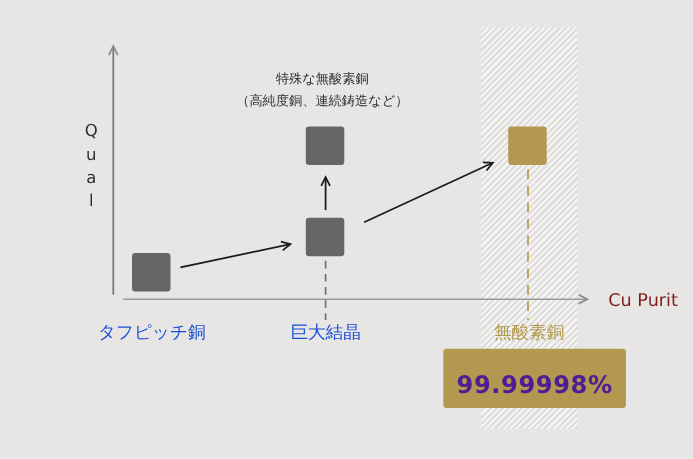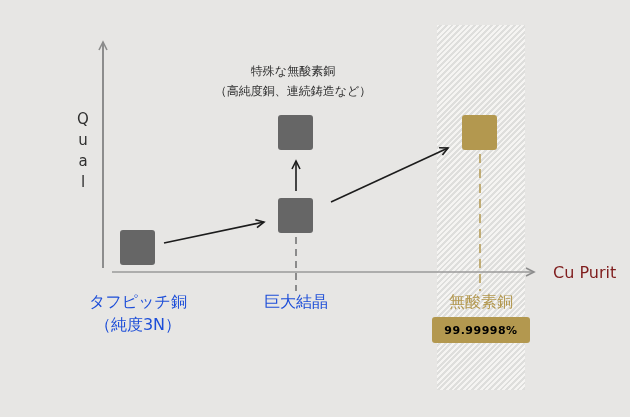--- a/index.html
+++ b/index.html
@@ -80,24 +80,24 @@
     color: #1d4ed8;
   }
   .item-label.l1 { left: 60px;  }
   .item-label.l2 { left: 218px; }
   .item-label.l3 { left: 403px; color: #b3984f; }
 
   .purity-badge {
     display: inline-block;
     margin-top: 4px;
     background: #b3984f;
-    color: #000000;
+    color: #4c1d95;
     font-weight: bold;
-    font-size: 11px;
-    padding: 6px 12px 4px 12px;
+    font-size: 22px;
+    padding: 18px 12px 4px 12px;
     border-radius: 3px;
     letter-spacing: 0.5px;
   }
 </style>
 </head>
 <body>
 
 <div class="canvas">
 
   <div class="hatch-band"></div>
@@ -131,21 +131,20 @@
     <div>（高純度銅、連続鋳造など）</div>
   </div>
 
   <div class="square sq-tough"></div>
   <div class="square sq-ofc"></div>
   <div class="square sq-special"></div>
   <div class="square gold sq-high"></div>
 
   <div class="item-label l1">
     <div>タフピッチ銅</div>
-    <div>（純度3N）</div>
   </div>
 
   <div class="item-label l2">
     <div>巨大結晶</div>
   </div>
 
   <div class="item-label l3">
     <div>無酸素銅</div>
     <div class="purity-badge">99.99998%</div>
   </div>

